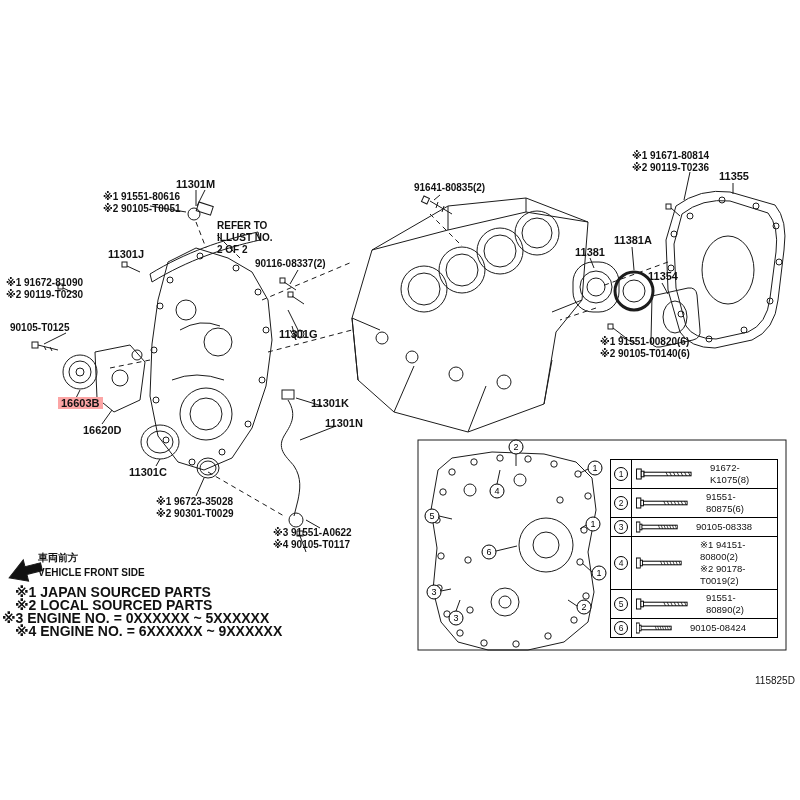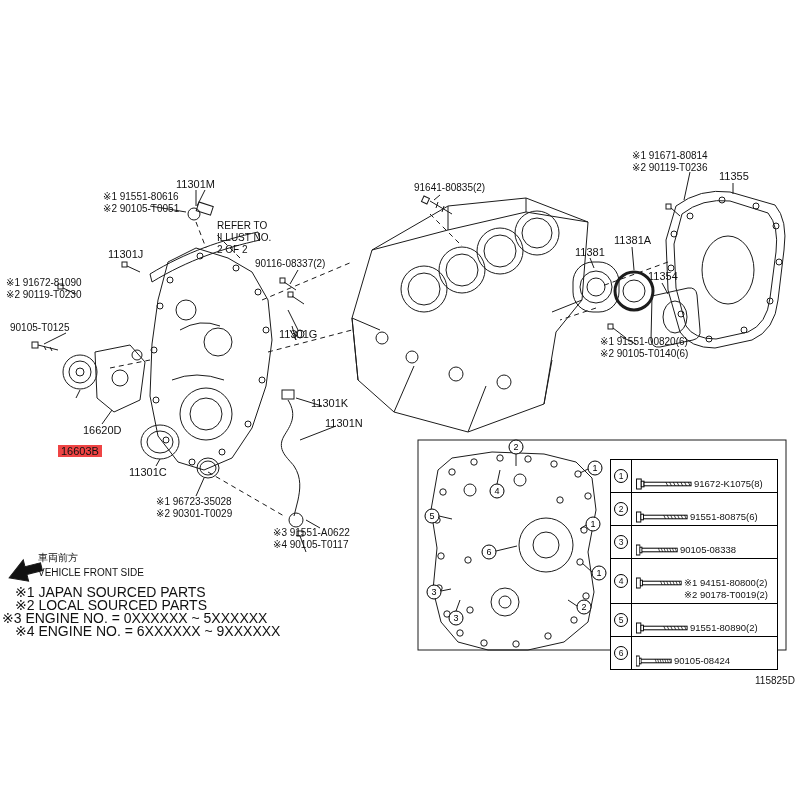--- a/index.html
+++ b/index.html
@@ -1,28 +1,28 @@
 <!DOCTYPE html>
 <html><head>
 <meta charset="utf-8">
 <style>
   html,body{margin:0;padding:0;background:#fff;}
   .canvas{position:relative;width:800px;height:800px;background:#fff;overflow:hidden;
           font-family:"Liberation Sans","DejaVu Sans",sans-serif;color:#111;}
   .art{position:absolute;left:0;top:0;}
-  .label{position:absolute;font-size:10px;line-height:12px;white-space:pre-line;letter-spacing:0;}
+  .label{position:absolute;font-size:10px;line-height:12px;white-space:pre-line;letter-spacing:0;font-weight:bold;}
   .label.big{font-size:11px;}
   .label.hl{padding:0 3px;}
   .notes .label{font-size:14px;}
   .legend{position:absolute;left:610px;top:459px;width:168px;border-collapse:collapse;background:#fff;}
   .legend td{border:1px solid #000;padding:2px 4px;font-size:9.5px;line-height:12px;white-space:pre-line;}
   .legend td.num{width:16px;text-align:center;padding:2px 2px;}
   .circ{display:inline-flex;width:12px;height:12px;border:1px solid #000;border-radius:50%;
         align-items:center;justify-content:center;font-size:8.5px;line-height:1;}
-  .partcell{display:flex;align-items:flex-start;gap:2px;margin-top:16px;}
+  .partcell{display:flex;align-items:center;gap:18px;}
   .boltsvg{flex:0 0 auto;display:block;}
   .drawnum{position:absolute;font-size:10px;margin-top:20px;}
 </style>
 </head>
 <body>
 
 <div class="canvas">
 
   <svg class="art" width="800" height="800" viewBox="0 0 800 800">
     <defs>
@@ -320,21 +320,21 @@
   <div class="label" style="left:6px;top:277px">※1 91672-81090
 ※2 90119-T0230</div>
   <div class="label" style="left:255px;top:258px">90116-08337(2)</div>
   <div class="label big" style="left:575px;top:246px">11381</div>
   <div class="label big" style="left:614px;top:234px">11381A</div>
   <div class="label big" style="left:648px;top:270px">11354</div>
   <div class="label" style="left:10px;top:322px">90105-T0125</div>
   <div class="label big" style="left:279px;top:328px">11301G</div>
   <div class="label" style="left:600px;top:336px">※1 91551-00820(6)
 ※2 90105-T0140(6)</div>
-  <div class="label big hl" style="left: 58px; top: 397px; background: #ef4444; margin-top: 48px;">16603B</div>
+  <div class="label big hl" style="left: 58px; top: 397px; background: #fca5a5;">16603B</div>
   <div class="label big" style="left:83px;top:424px">16620D</div>
   <div class="label big" style="left:311px;top:397px">11301K</div>
   <div class="label big" style="left:325px;top:417px">11301N</div>
   <div class="label big" style="left:129px;top:466px">11301C</div>
   <div class="label" style="left:156px;top:496px">※1 96723-35028
 ※2 90301-T0029</div>
   <div class="label" style="left:273px;top:527px">※3 91551-A0622
 ※4 90105-T0117</div>
 
   <div class="label" style="left:38px;top:552px">車両前方</div>

